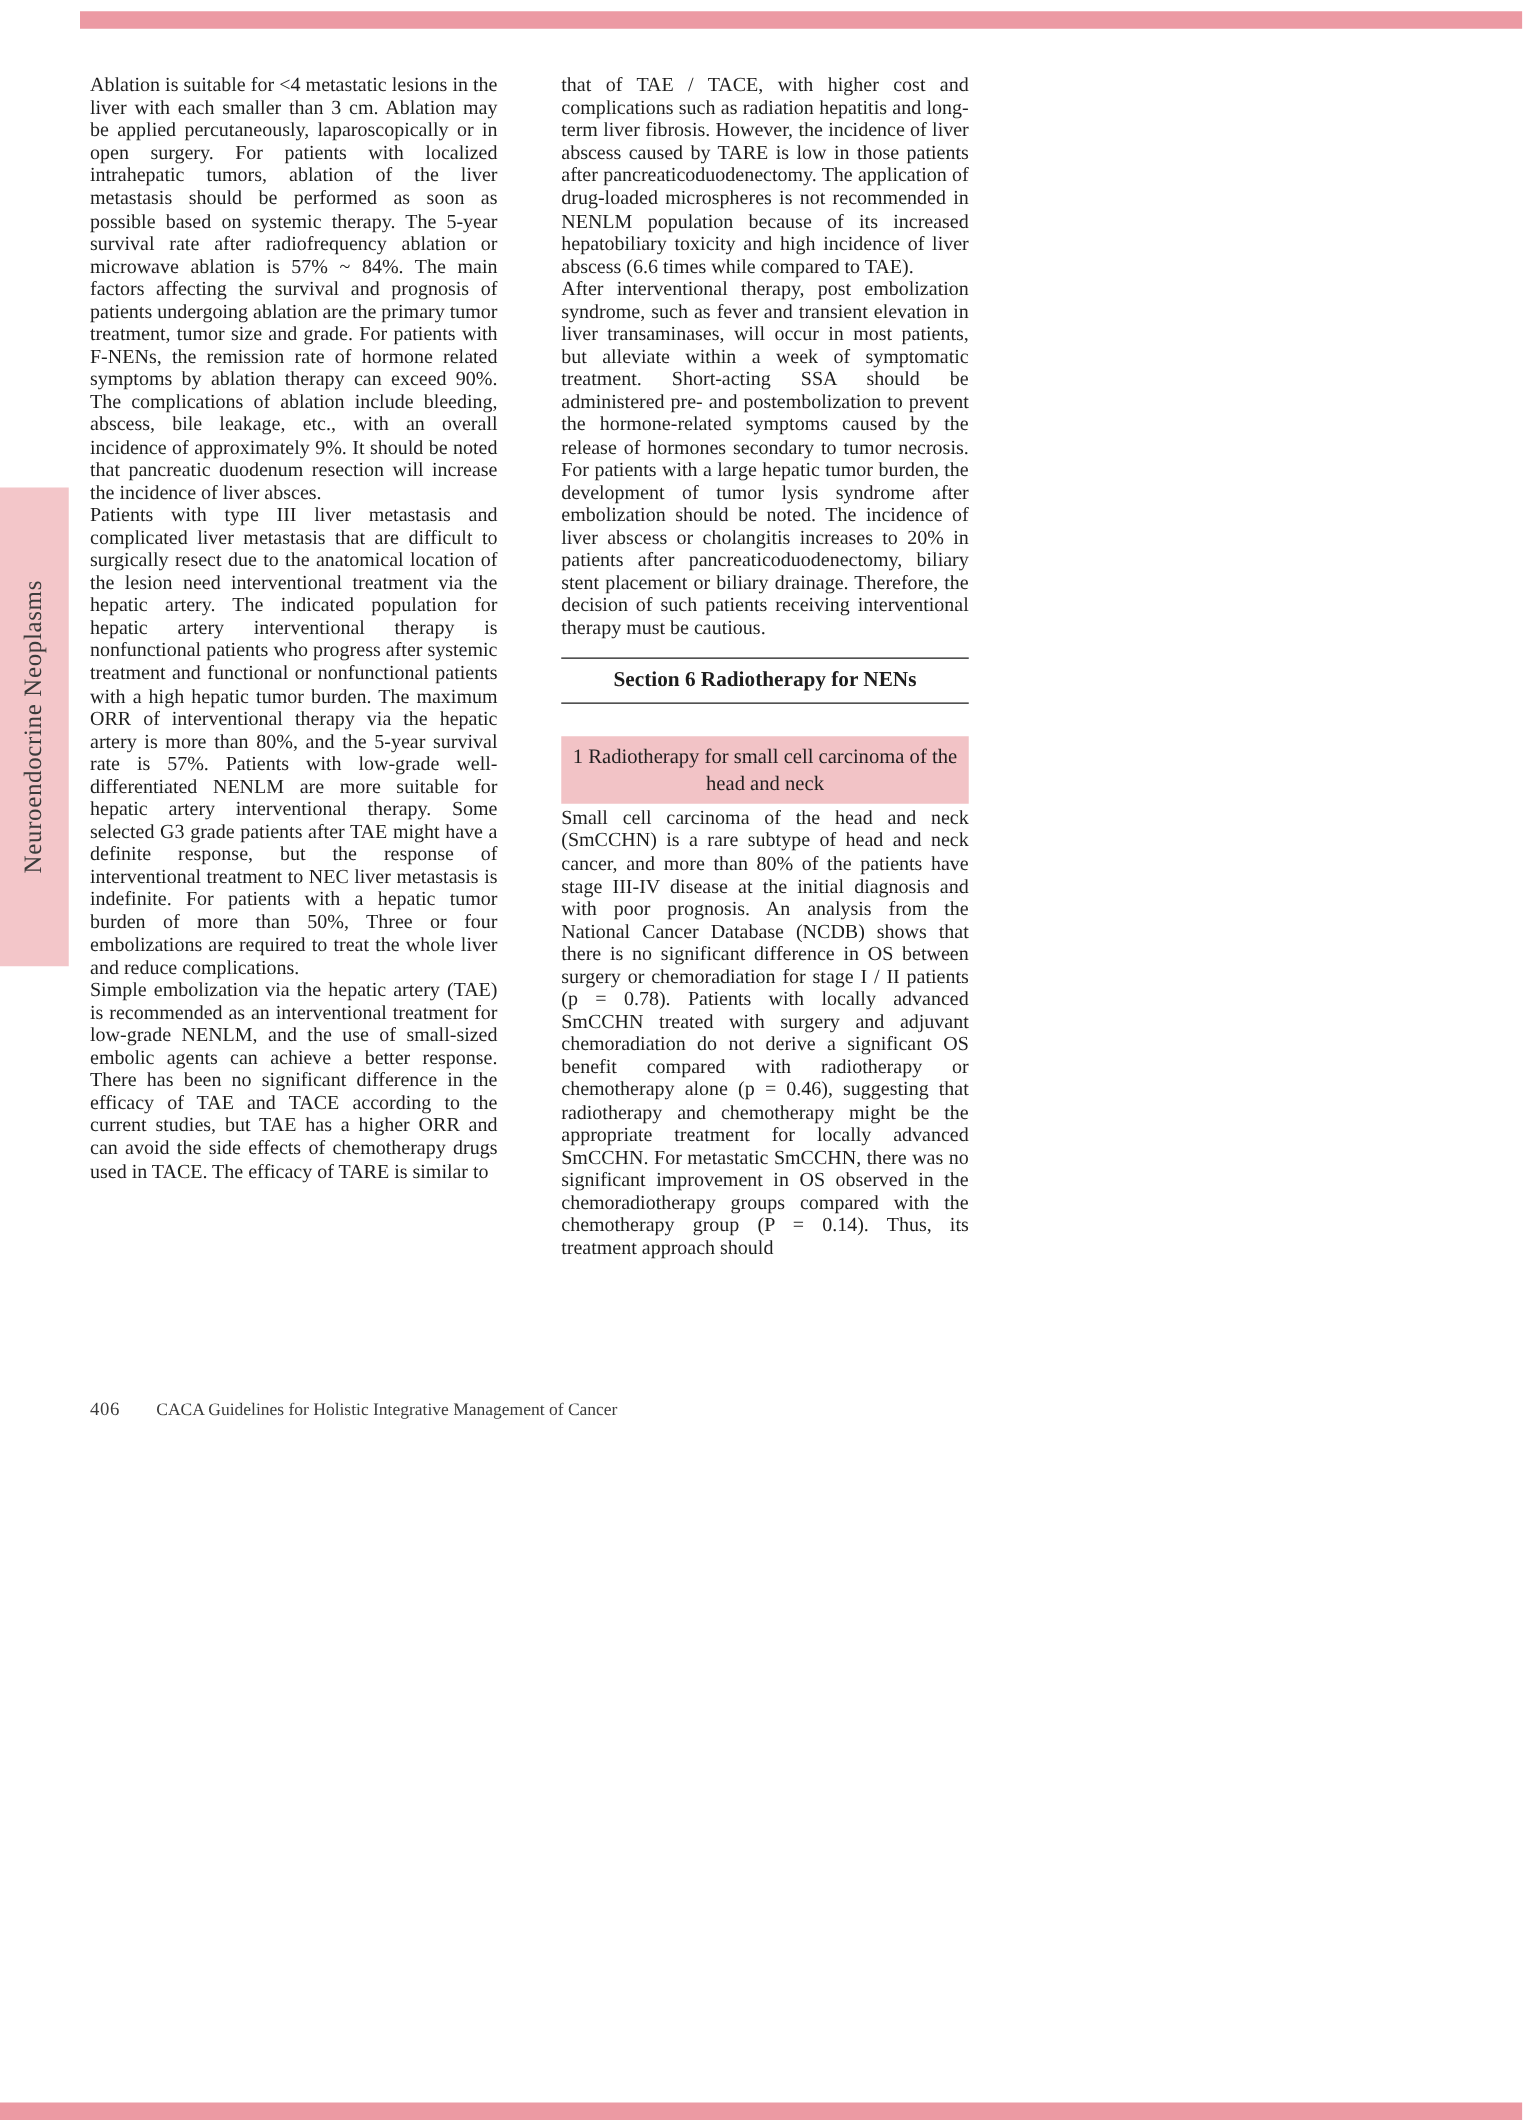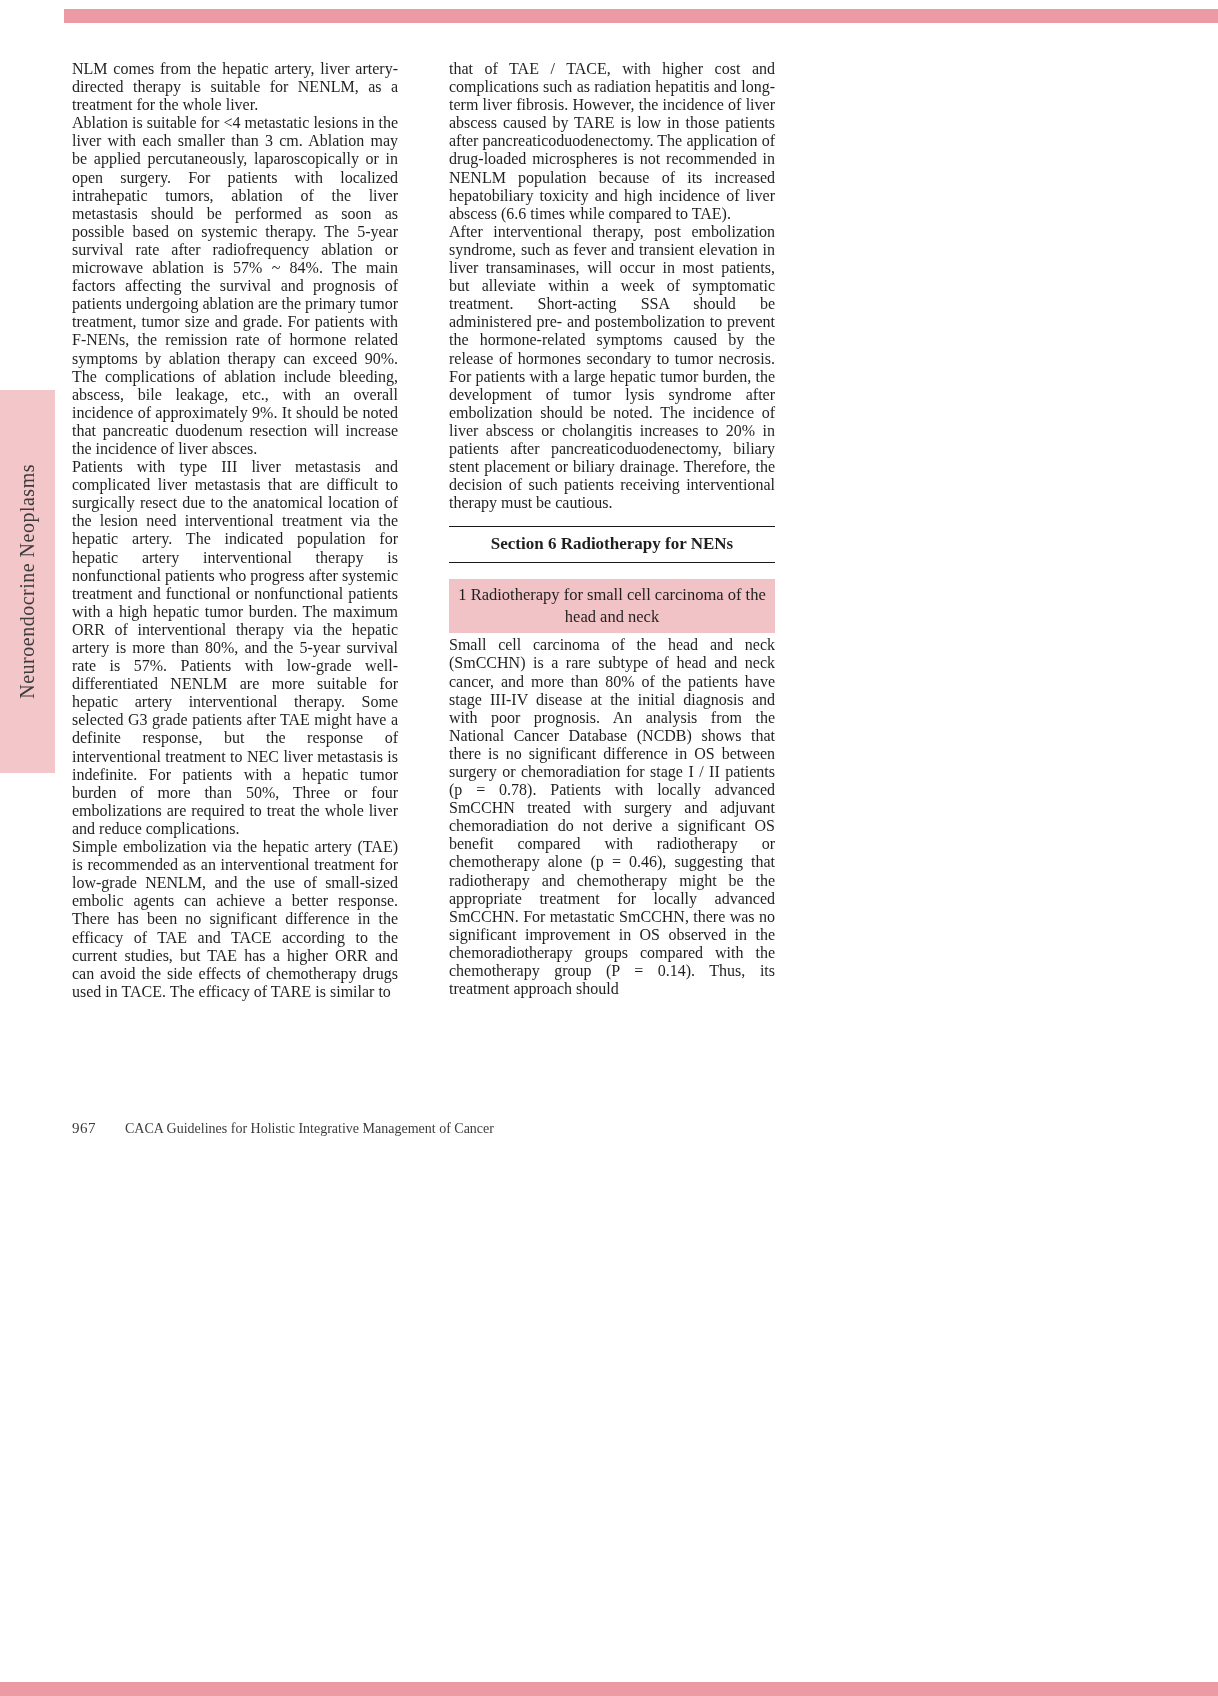--- a/index.html
+++ b/index.html
@@ -54,21 +54,21 @@
     position: absolute;
     top: 60px;
     width: 326px;
     font-size: 16px;
     line-height: 18.1px;
     text-align: justify;
   }
   .col-left  { left: 72px;  }
   .col-right { left: 449px; }
   .col p { margin: 0; }
-  .section-heading-block { margin-top: 14px; margin-bottom: 16px; }
+  .section-heading-block { margin-top: 14px; margin-bottom: 26px; }
   .rule { height: 0; border-top: 1.5px solid #1a1a1a; }
   .section-heading-text {
     margin: 0;
     padding: 7px 0 8px 0;
     text-align: center;
     font-size: 17px;
     font-weight: bold;
     line-height: 20px;
   }
   .subsection-heading {
@@ -95,21 +95,20 @@
 
 <div class="page">
 
   <div class="top-bar"></div>
 
   <div class="side-tab">
     <span class="side-tab-text">Neuroendocrine Neoplasms</span>
   </div>
 
   <div class="col col-left">
-    <p>NLM comes from the hepatic artery, liver artery-directed therapy is suitable for NENLM, as a treatment for the whole liver.</p>
     <p>Ablation is suitable for &lt;4 metastatic lesions in the liver with each smaller than 3 cm. Ablation may be applied percutaneously, laparoscopically or in open surgery. For patients with localized intrahepatic tumors, ablation of the liver metastasis should be performed as soon as possible based on systemic therapy. The 5-year survival rate after radiofrequency ablation or microwave ablation is 57% ~ 84%. The main factors affecting the survival and prognosis of patients undergoing ablation are the primary tumor treatment, tumor size and grade. For patients with F-NENs, the remission rate of hormone related symptoms by ablation therapy can exceed 90%. The complications of ablation include bleeding, abscess, bile leakage, etc., with an overall incidence of approximately 9%. It should be noted that pancreatic duodenum resection will increase the incidence of liver absces.</p>
     <p>Patients with type III liver metastasis and complicated liver metastasis that are difficult to surgically resect due to the anatomical location of the lesion need interventional treatment via the hepatic artery. The indicated population for hepatic artery interventional therapy is nonfunctional patients who progress after systemic treatment and functional or nonfunctional patients with a high hepatic tumor burden. The maximum ORR of interventional therapy via the hepatic artery is more than 80%, and the 5-year survival rate is 57%. Patients with low-grade well-differentiated NENLM are more suitable for hepatic artery interventional therapy. Some selected G3 grade patients after TAE might have a definite response, but the response of interventional treatment to NEC liver metastasis is indefinite. For patients with a hepatic tumor burden of more than 50%, Three or four embolizations are required to treat the whole liver and reduce complications.</p>
     <p>Simple embolization via the hepatic artery (TAE) is recommended as an interventional treatment for low-grade NENLM, and the use of small-sized embolic agents can achieve a better response. There has been no significant difference in the efficacy of TAE and TACE according to the current studies, but TAE has a higher ORR and can avoid the side effects of chemotherapy drugs used in TACE. The efficacy of TARE is similar to</p>
   </div>
 
   <div class="col col-right">
     <p>that of TAE / TACE, with higher cost and complications such as radiation hepatitis and long-term liver fibrosis. However, the incidence of liver abscess caused by TARE is low in those patients after pancreaticoduodenectomy. The application of drug-loaded microspheres is not recommended in NENLM population because of its increased hepatobiliary toxicity and high incidence of liver abscess (6.6 times while compared to TAE).</p>
     <p>After interventional therapy, post embolization syndrome, such as fever and transient elevation in liver transaminases, will occur in most patients, but alleviate within a week of symptomatic treatment. Short-acting SSA should be administered pre- and postembolization to prevent the hormone-related symptoms caused by the release of hormones secondary to tumor necrosis. For patients with a large hepatic tumor burden, the development of tumor lysis syndrome after embolization should be noted. The incidence of liver abscess or cholangitis increases to 20% in patients after pancreaticoduodenectomy, biliary stent placement or biliary drainage. Therefore, the decision of such patients receiving interventional therapy must be cautious.</p>
 
     <div class="section-heading-block">
@@ -117,19 +116,19 @@
       <h2 class="section-heading-text">Section 6 Radiotherapy for NENs</h2>
       <div class="rule"></div>
     </div>
 
     <div class="subsection-heading">1 Radiotherapy for small cell carcinoma of the head and neck</div>
 
     <p>Small cell carcinoma of the head and neck (SmCCHN) is a rare subtype of head and neck cancer, and more than 80% of the patients have stage III-IV disease at the initial diagnosis and with poor prognosis. An analysis from the National Cancer Database (NCDB) shows that there is no significant difference in OS between surgery or chemoradiation for stage I / II patients (p = 0.78). Patients with locally advanced SmCCHN treated with surgery and adjuvant chemoradiation do not derive a significant OS benefit compared with radiotherapy or chemotherapy alone (p = 0.46), suggesting that radiotherapy and chemotherapy might be the appropriate treatment for locally advanced SmCCHN. For metastatic SmCCHN, there was no significant improvement in OS observed in the chemoradiotherapy groups compared with the chemotherapy group (P = 0.14). Thus, its treatment approach should</p>
   </div>
 
   <div class="footer">
-    <span class="page-number">967</span>
+    <span class="page-number">406</span>
     <span class="running-title">CACA Guidelines for Holistic Integrative Management of Cancer</span>
   </div>
 
   <div class="bottom-bar"></div>
 
 </div>
 
 </body></html>

